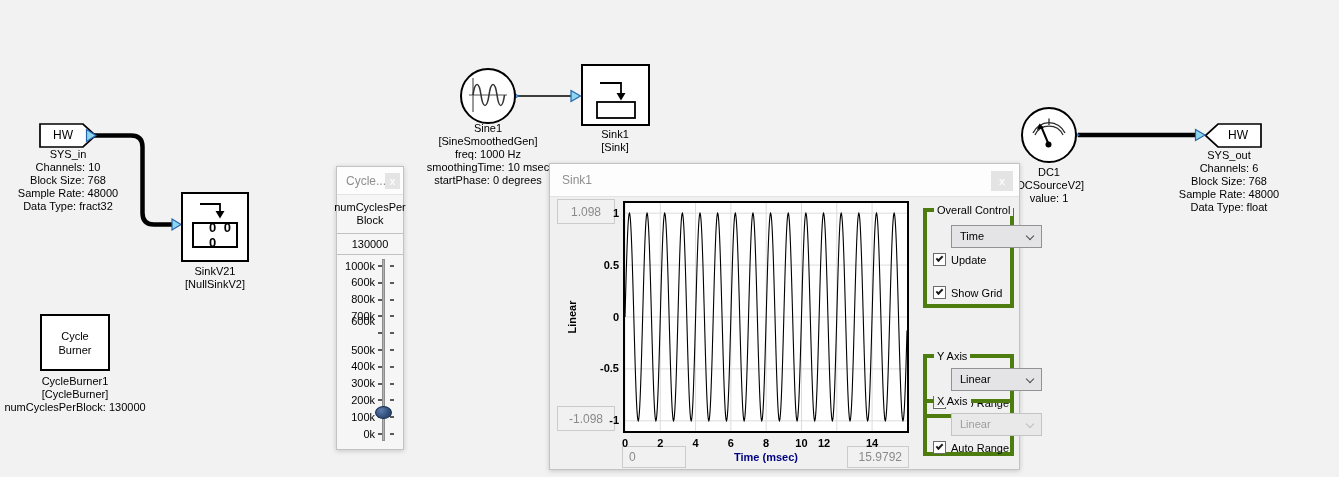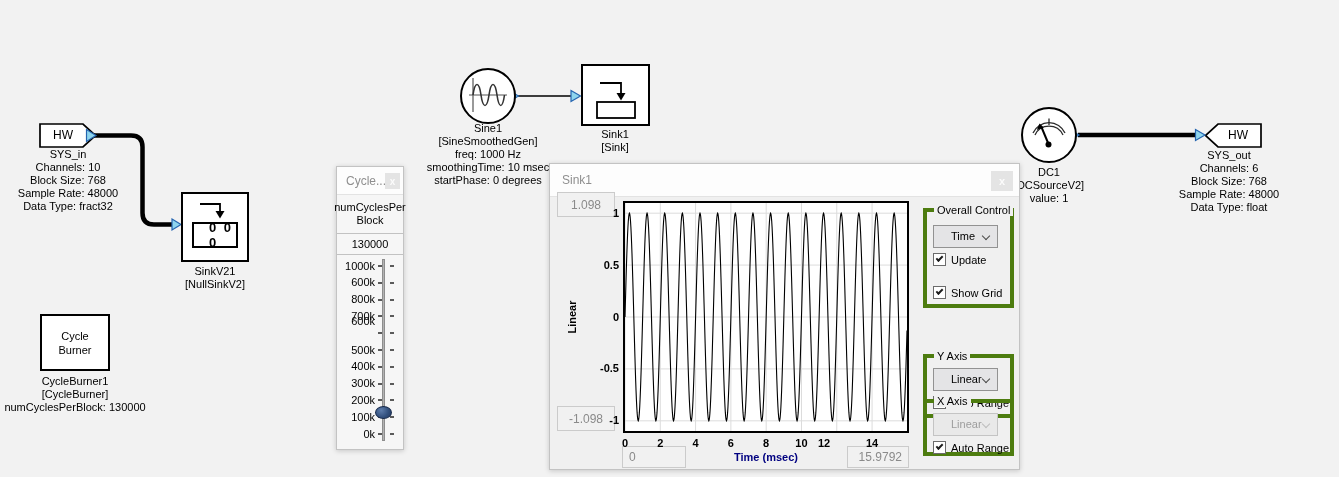--- a/index.html
+++ b/index.html
@@ -48,22 +48,22 @@
   #plot{position:absolute;left:73px;top:37px;width:286px;height:232px;background:#fff;border:2px solid #000;}
   #plot svg{display:block;}
   .tick{position:absolute;font-size:11px;font-weight:bold;line-height:13px;z-index:12;}
   .ytick{width:34px;text-align:right;}
   .xtick{width:30px;text-align:center;}
   #ylabel{position:absolute;left:-37px;top:146px;width:120px;height:14px;text-align:center;
           font-size:11px;font-weight:bold;transform:rotate(-90deg);}
   #xlabel{position:absolute;left:73px;top:287px;width:286px;text-align:center;font-size:11px;font-weight:bold;color:#000080;}
   .grp{position:absolute;border:4px solid #4d7c0f;}
   .grp-label{position:absolute;top:-8px;left:7px;background:#f0f0f0;padding:0 3px;font-size:11px;white-space:nowrap;}
-  .dd{position:absolute;left:6px;width:65px;height:23px;background:#e4e4e6;border:1px solid #929292;
-      font-size:11px;line-height:21px;padding-left:17px;}
+  .dd{position:absolute;left:24px;width:91px;height:23px;background:#e4e4e6;border:1px solid #929292;
+      font-size:11px;line-height:21px;padding-left:8px;}
   .dd-chev{position:absolute;right:8px;top:7px;width:6px;height:6px;border-right:1.5px solid #4a4a4a;
            border-bottom:1.5px solid #4a4a4a;transform:rotate(45deg);}
   .dd.disabled{background:#e9e9e9;border-color:#c4c4c4;color:#9d9d9d;}
   .dd.disabled .dd-chev{border-color:#bdbdbd;}
   .cb{position:absolute;left:6px;display:flex;align-items:center;gap:5px;font-size:11px;}
   .cb-box{width:13px;height:13px;background:#fff;border:1px solid #6b6b6b;position:relative;flex:0 0 auto;}
   .cb-mark{position:absolute;left:2px;top:2px;width:7px;height:4px;border-left:2px solid #1c1c1c;
            border-bottom:2px solid #1c1c1c;transform:rotate(-45deg);}
 </style>
 </head>
@@ -220,21 +220,21 @@
         <div class="sl-thumb" style="top: 150.66px;"></div>
       </div>
   </div>
 
   <div class="win" id="sink-window">
     <div class="titlebar">
       <span class="title">Sink1</span>
       <span class="closebtn">x</span>
     </div>
 
-    <div class="valbox" style="left:7px;top:28px;width:58px;height:25px;">1.098</div>
+    <div class="valbox" style="left:7px;top:35px;width:58px;height:25px;">1.098</div>
     <div class="valbox" style="left:7px;top:242px;width:58px;height:25px;">-1.098</div>
 
     <div id="ylabel">Linear</div>
 
     <div id="plot">
         <svg width="282" height="228" viewBox="0 0 282 228">
           <line x1="0" x2="0" y1="0" y2="228" stroke="#dcdcdc" stroke-width="1"></line>
           <line x1="35.29588465004506" x2="35.29588465004506" y1="0" y2="228" stroke="#dcdcdc" stroke-width="1"></line>
           <line x1="70.59176930009012" x2="70.59176930009012" y1="0" y2="228" stroke="#dcdcdc" stroke-width="1"></line>
           <line x1="105.88765395013516" x2="105.88765395013516" y1="0" y2="228" stroke="#dcdcdc" stroke-width="1"></line>

